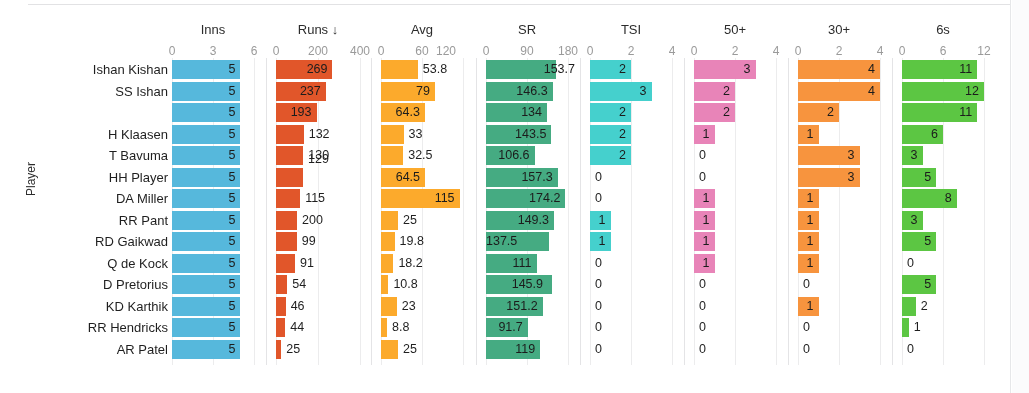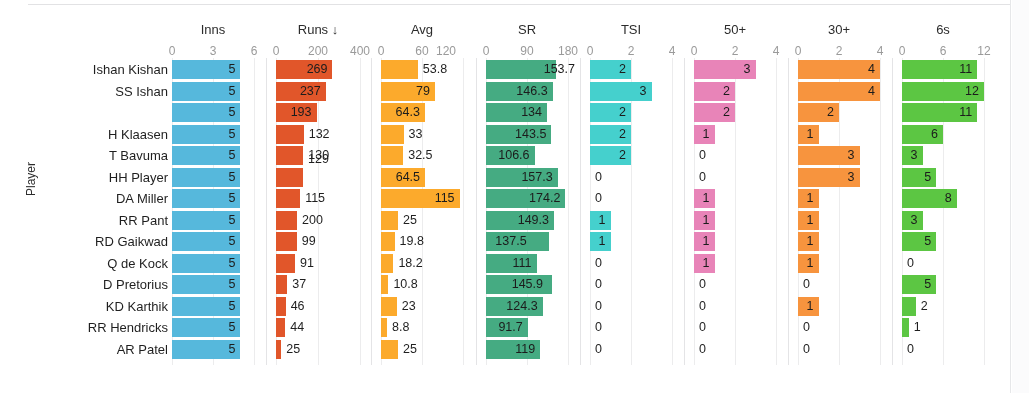--- a/index.html
+++ b/index.html
@@ -205,21 +205,21 @@
       <div class="bar-value" style="top: 150px; left: 308.09px; text-align: center;">129</div>
       <div class="bar" style="left: 276px; top: 189px; width: 24.15px; background: rgb(225, 86, 42);"></div>
       <div class="bar-value" style="top: 189px; left: 305.15px; text-align: left;">115</div>
       <div class="bar" style="left: 276px; top: 210.5px; width: 21px; background: rgb(225, 86, 42);"></div>
       <div class="bar-value" style="top: 210.5px; left: 302px; text-align: left;">200</div>
       <div class="bar" style="left: 276px; top: 232px; width: 20.79px; background: rgb(225, 86, 42);"></div>
       <div class="bar-value" style="top: 232px; left: 301.79px; text-align: left;">99</div>
       <div class="bar" style="left: 276px; top: 253.5px; width: 19.11px; background: rgb(225, 86, 42);"></div>
       <div class="bar-value" style="top: 253.5px; left: 300.11px; text-align: left;">91</div>
       <div class="bar" style="left: 276px; top: 275px; width: 11.34px; background: rgb(225, 86, 42);"></div>
-      <div class="bar-value" style="top: 275px; left: 292.34px; text-align: left;">37</div>
+      <div class="bar-value" style="top: 275px; left: 292.34px; text-align: left;">54</div>
       <div class="bar" style="left: 276px; top: 296.5px; width: 9.66px; background: rgb(225, 86, 42);"></div>
       <div class="bar-value" style="top: 296.5px; left: 290.66px; text-align: left;">46</div>
       <div class="bar" style="left: 276px; top: 318px; width: 9.24px; background: rgb(225, 86, 42);"></div>
       <div class="bar-value" style="top: 318px; left: 290.24px; text-align: right;">44</div>
       <div class="bar" style="left: 276px; top: 339.5px; width: 5.25px; background: rgb(225, 86, 42);"></div>
       <div class="bar-value" style="top: 339.5px; left: 286.25px; text-align: left;">25</div>
       <div class="col-sep" style="left: 371px; top: 58px; height: 307px;"></div>
       <div class="col-title" style="left: 351px; top: 22px; width: 142px;">Avg</div>
       <div class="grid-line" style="left: 381px; top: 58px; height: 307px;"></div>
       <div class="tick-label" style="left: 361px; top: 44px; width: 40px;">0</div>
@@ -273,27 +273,27 @@
       <div class="bar-value inside" style="top: 124.5px; left: 486px; width: 65.3722px; text-align: right; padding-right: 5px; box-sizing: border-box;">143.5</div>
       <div class="bar" style="left: 486px; top: 146px; width: 48.5622px; background: rgb(69, 171, 130);"></div>
       <div class="bar-value inside" style="top: 146px; left: 486px; width: 48.5622px; text-align: right; padding-right: 5px; box-sizing: border-box;">106.6</div>
       <div class="bar" style="left: 486px; top: 167.5px; width: 71.6589px; background: rgb(69, 171, 130);"></div>
       <div class="bar-value inside" style="top: 167.5px; left: 486px; width: 71.6589px; text-align: right; padding-right: 5px; box-sizing: border-box;">157.3</div>
       <div class="bar" style="left: 486px; top: 189px; width: 79.3578px; background: rgb(69, 171, 130);"></div>
       <div class="bar-value inside" style="top: 189px; left: 486px; width: 79.3578px; text-align: right; padding-right: 5px; box-sizing: border-box;">174.2</div>
       <div class="bar" style="left: 486px; top: 210.5px; width: 68.0144px; background: rgb(69, 171, 130);"></div>
       <div class="bar-value inside" style="top: 210.5px; left: 486px; width: 68.0144px; text-align: right; padding-right: 5px; box-sizing: border-box;">149.3</div>
       <div class="bar" style="left: 486px; top: 232px; width: 62.6389px; background: rgb(69, 171, 130);"></div>
-      <div class="bar-value inside" style="top: 232px; left: 486px; width: 55px; text-align: center; padding-right: 5px; box-sizing: border-box;">137.5</div>
+      <div class="bar-value inside" style="top: 232px; left: 486px; width: 55px; text-align: left; padding-right: 5px; box-sizing: border-box;">137.5</div>
       <div class="bar" style="left: 486px; top: 253.5px; width: 50.5667px; background: rgb(69, 171, 130);"></div>
       <div class="bar-value inside" style="top: 253.5px; left: 486px; width: 50.5667px; text-align: right; padding-right: 5px; box-sizing: border-box;">111</div>
       <div class="bar" style="left: 486px; top: 275px; width: 66.4656px; background: rgb(69, 171, 130);"></div>
       <div class="bar-value inside" style="top: 275px; left: 486px; width: 62px; text-align: right; padding-right: 5px; box-sizing: border-box;">145.9</div>
       <div class="bar" style="left: 486px; top: 296.5px; width: 56.6256px; background: rgb(69, 171, 130);"></div>
-      <div class="bar-value inside" style="top: 296.5px; left: 486px; width: 56.6256px; text-align: right; padding-right: 5px; box-sizing: border-box;">124.3</div>
+      <div class="bar-value inside" style="top: 296.5px; left: 486px; width: 56.6256px; text-align: right; padding-right: 5px; box-sizing: border-box;">151.2</div>
       <div class="bar" style="left: 486px; top: 318px; width: 41.7744px; background: rgb(69, 171, 130);"></div>
       <div class="bar-value inside" style="top: 318px; left: 486px; width: 41.7744px; text-align: right; padding-right: 5px; box-sizing: border-box;">91.7</div>
       <div class="bar" style="left: 486px; top: 339.5px; width: 54.2111px; background: rgb(69, 171, 130);"></div>
       <div class="bar-value inside" style="top: 339.5px; left: 486px; width: 54.2111px; text-align: right; padding-right: 5px; box-sizing: border-box;">119</div>
       <div class="col-sep" style="left: 580px; top: 58px; height: 307px;"></div>
       <div class="col-title" style="left: 560px; top: 22px; width: 142px;">TSI</div>
       <div class="grid-line" style="left: 590px; top: 58px; height: 307px;"></div>
       <div class="tick-label" style="left: 570px; top: 44px; width: 40px;">0</div>
       <div class="grid-line" style="left: 631px; top: 58px; height: 307px;"></div>
       <div class="tick-label" style="left: 611px; top: 44px; width: 40px;">2</div>

